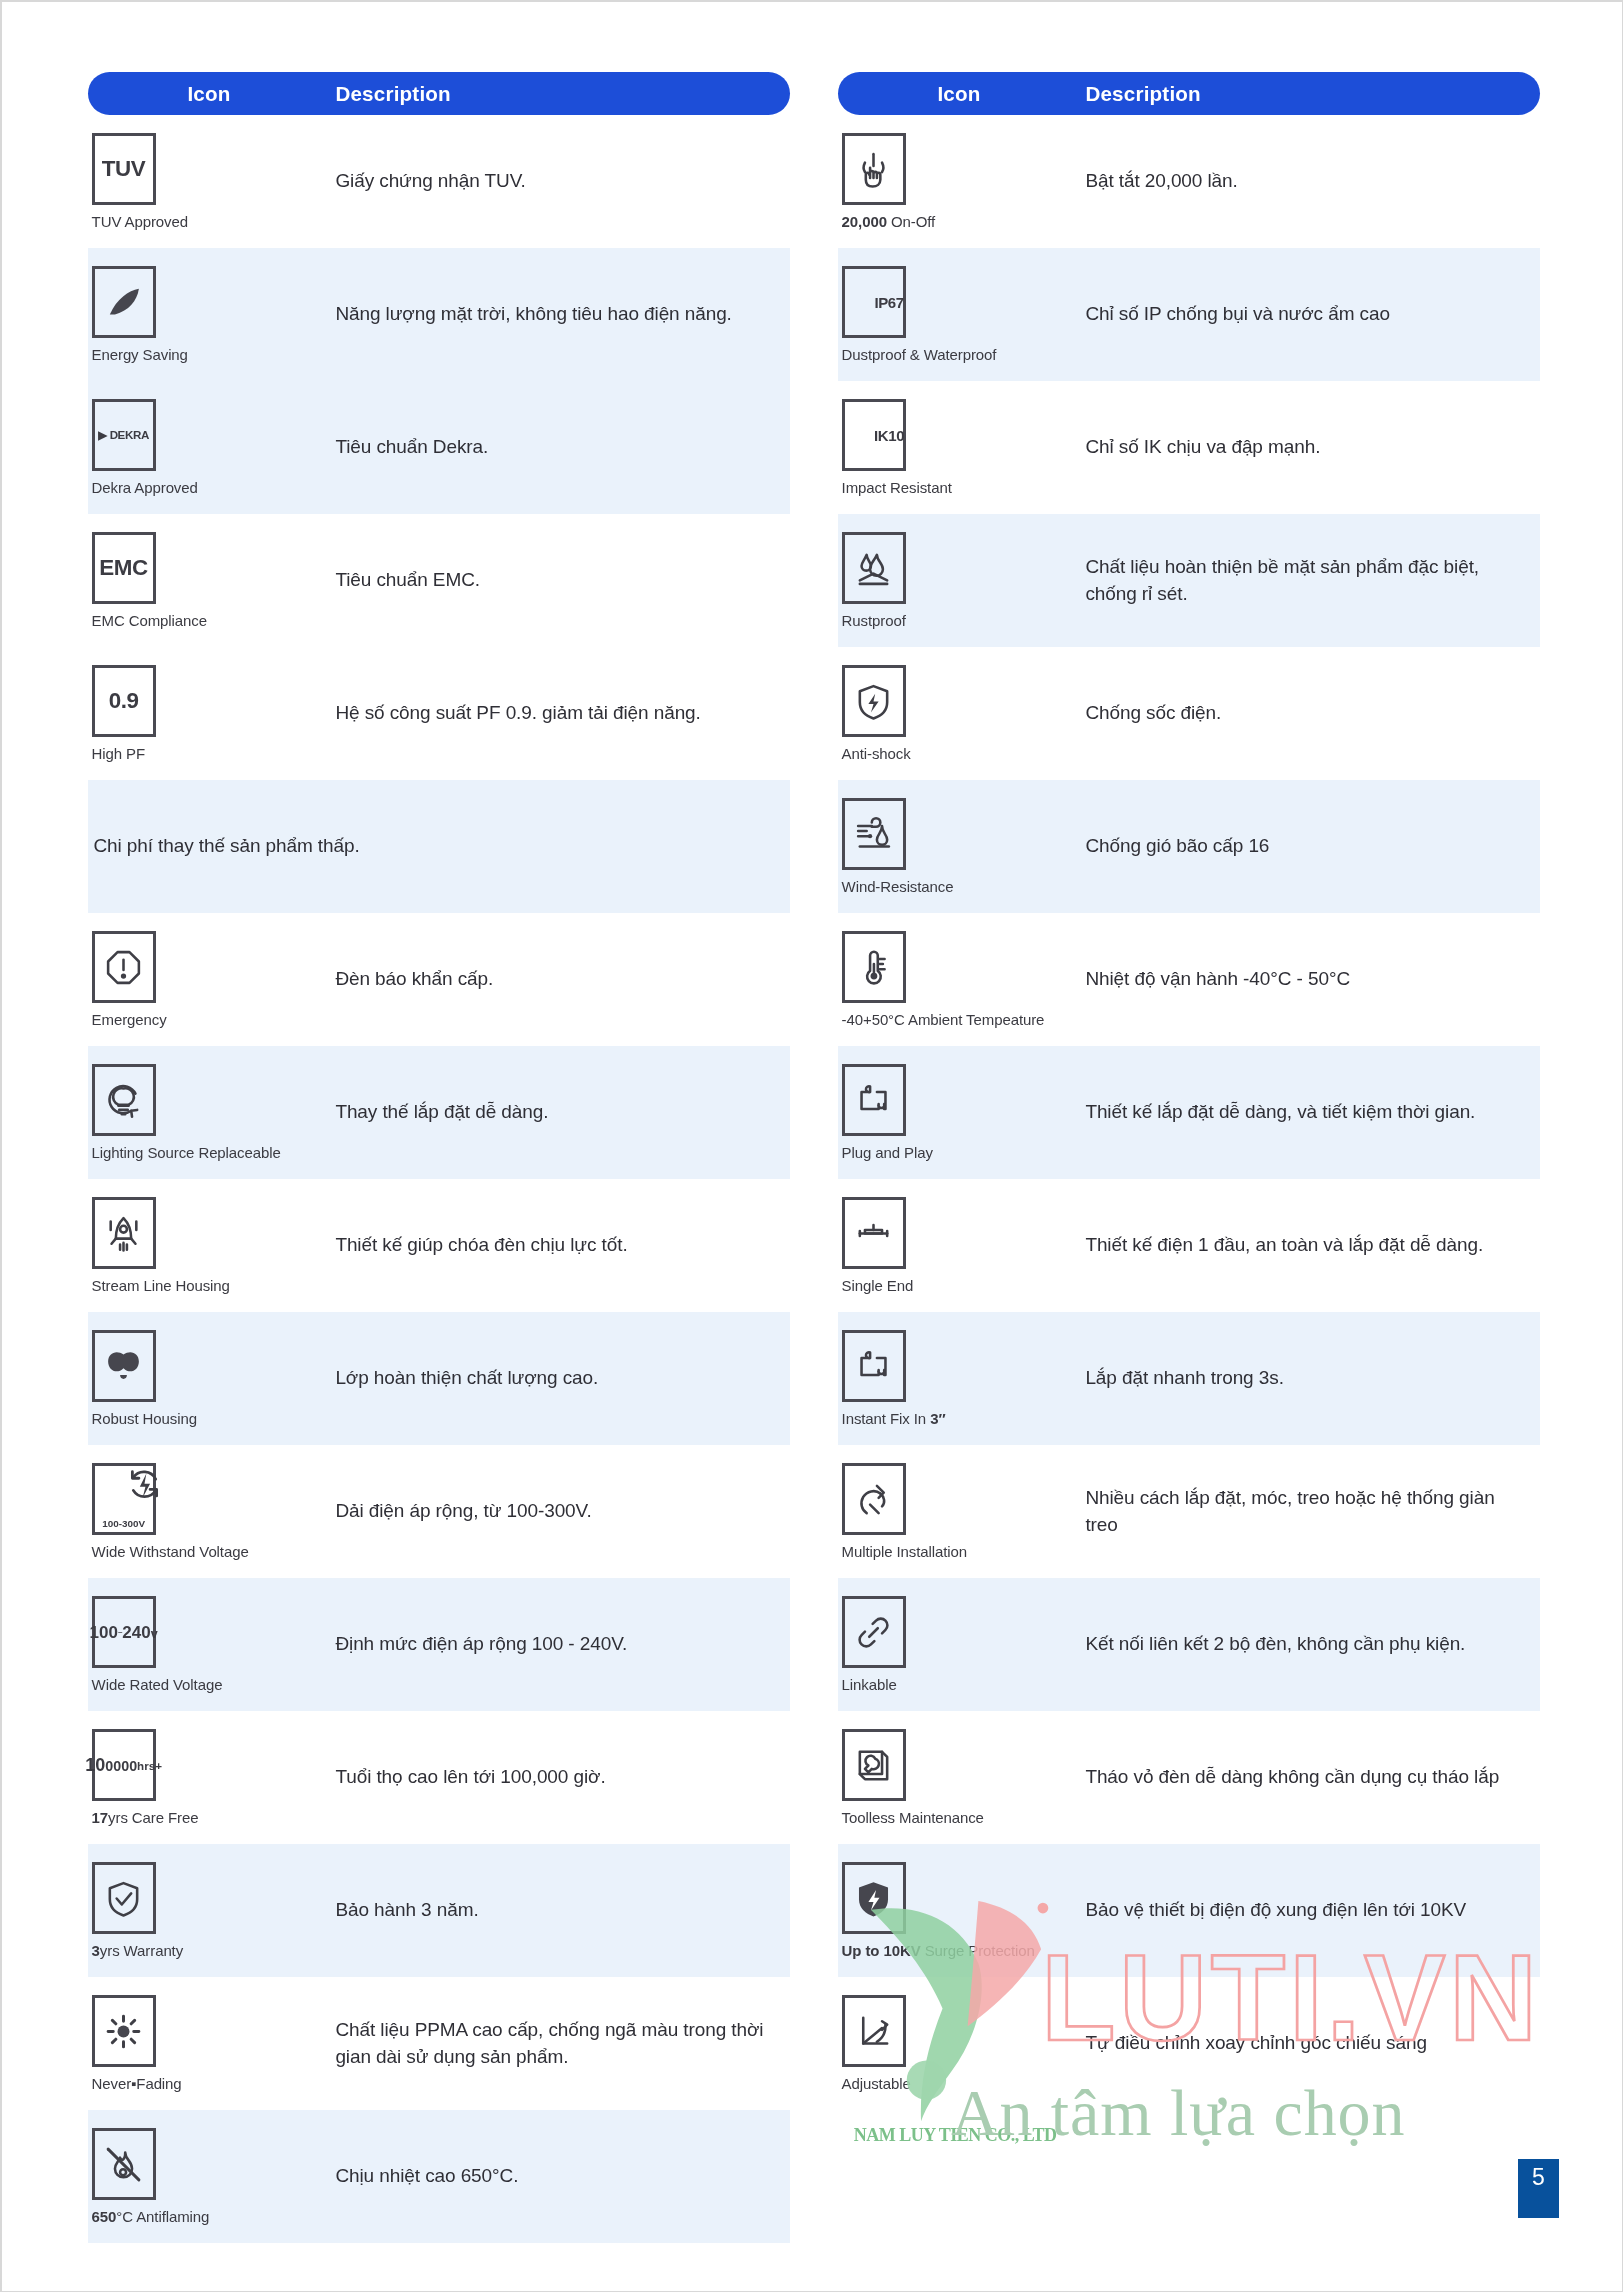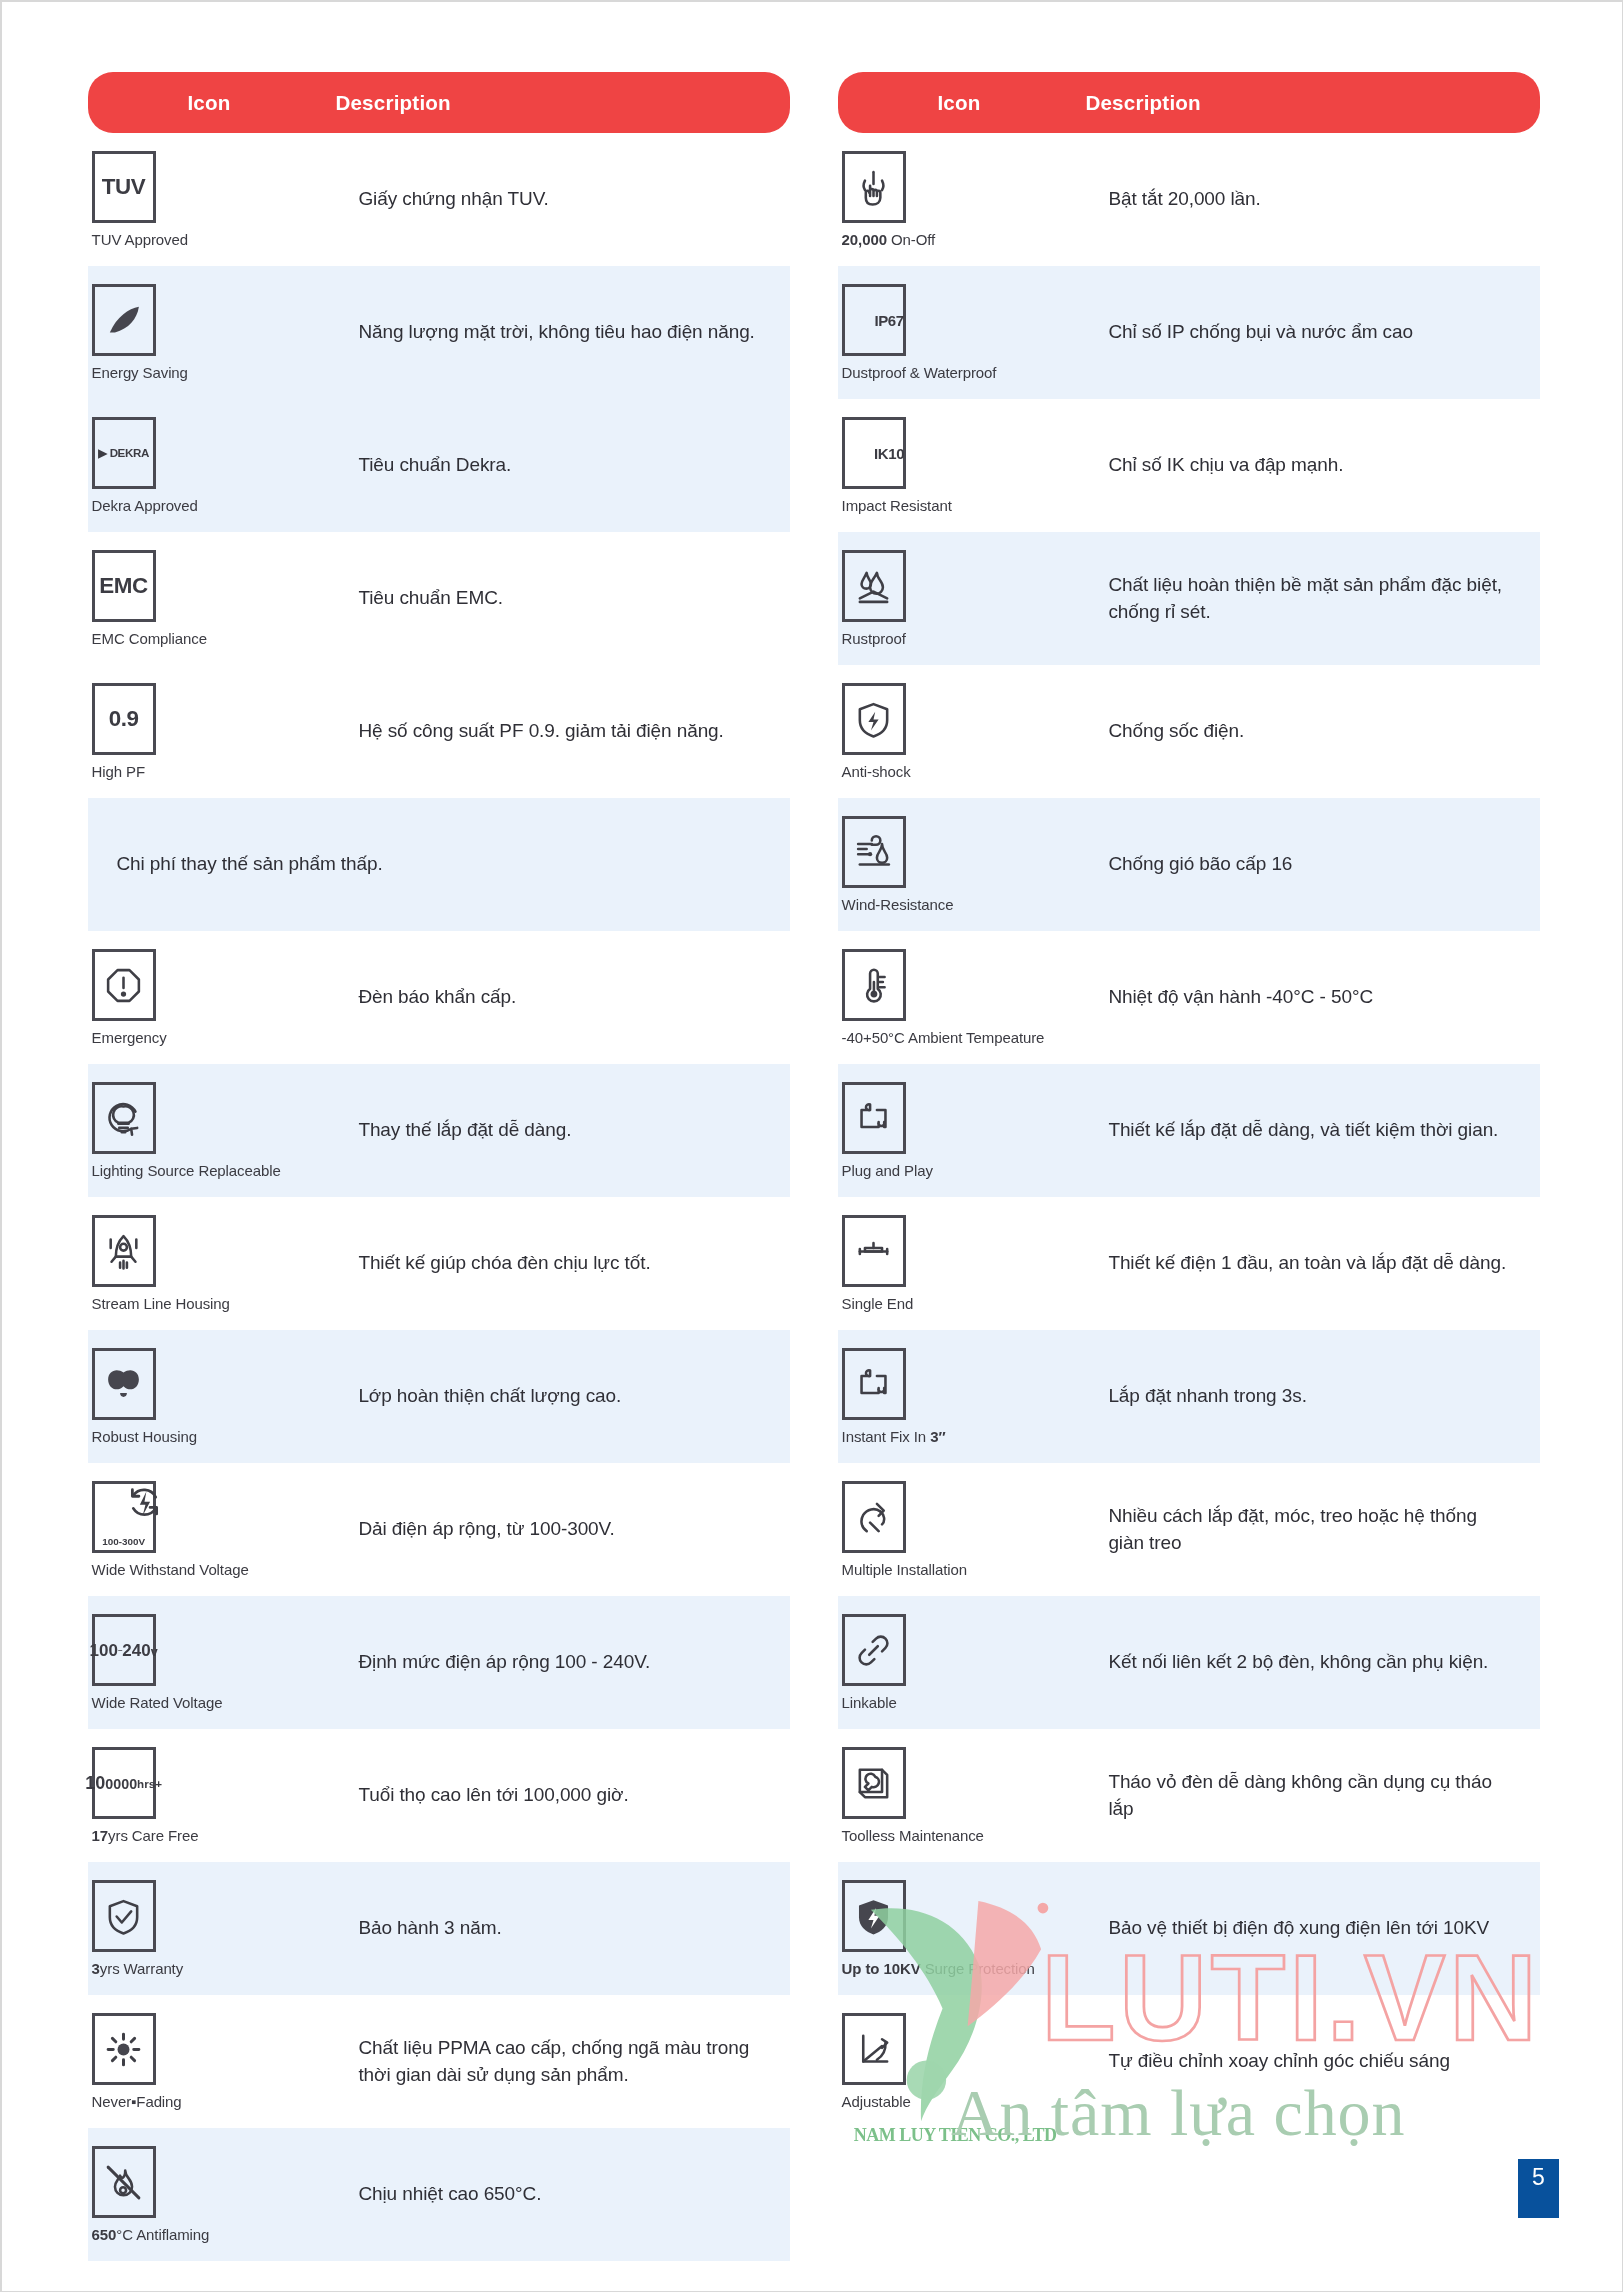--- a/index.html
+++ b/index.html
@@ -21,22 +21,22 @@
     position: absolute;
     left: 0; top: 0;
     width: 1624px;
     display: flex;
     gap: 48px;
     padding: 70px 86px 0 86px;
   }
   .tbl { width: 716px; }
 
   .thead {
-    background: #ef4444;
-    height: 61px;
+    background: #1d4ed8;
+    height: 43px;
     display: flex;
     align-items: center;
     color: #ffffff;
     border-radius: 25px;
   }
   .th-icon {
     width: 242px;
     text-align: center;
     font-size: 20.6px;
     font-weight: bold;
@@ -106,21 +106,20 @@
   }
   .icon-caption b { font-weight: bold; }
 
   .cell-desc {
     flex: 1 1 auto;
     font-size: 19px;
     line-height: 1.38;
     color: #2f2f36;
     padding: 5.4px 23px 5.4px 5.4px;
     letter-spacing: -0.1px;
-    margin-left: 23px;
   }
 
   
   .brand {
     position: absolute;
     left: 833px;
     top: 1854px;
     width: 788px;
     height: 421px;
     pointer-events: none;

